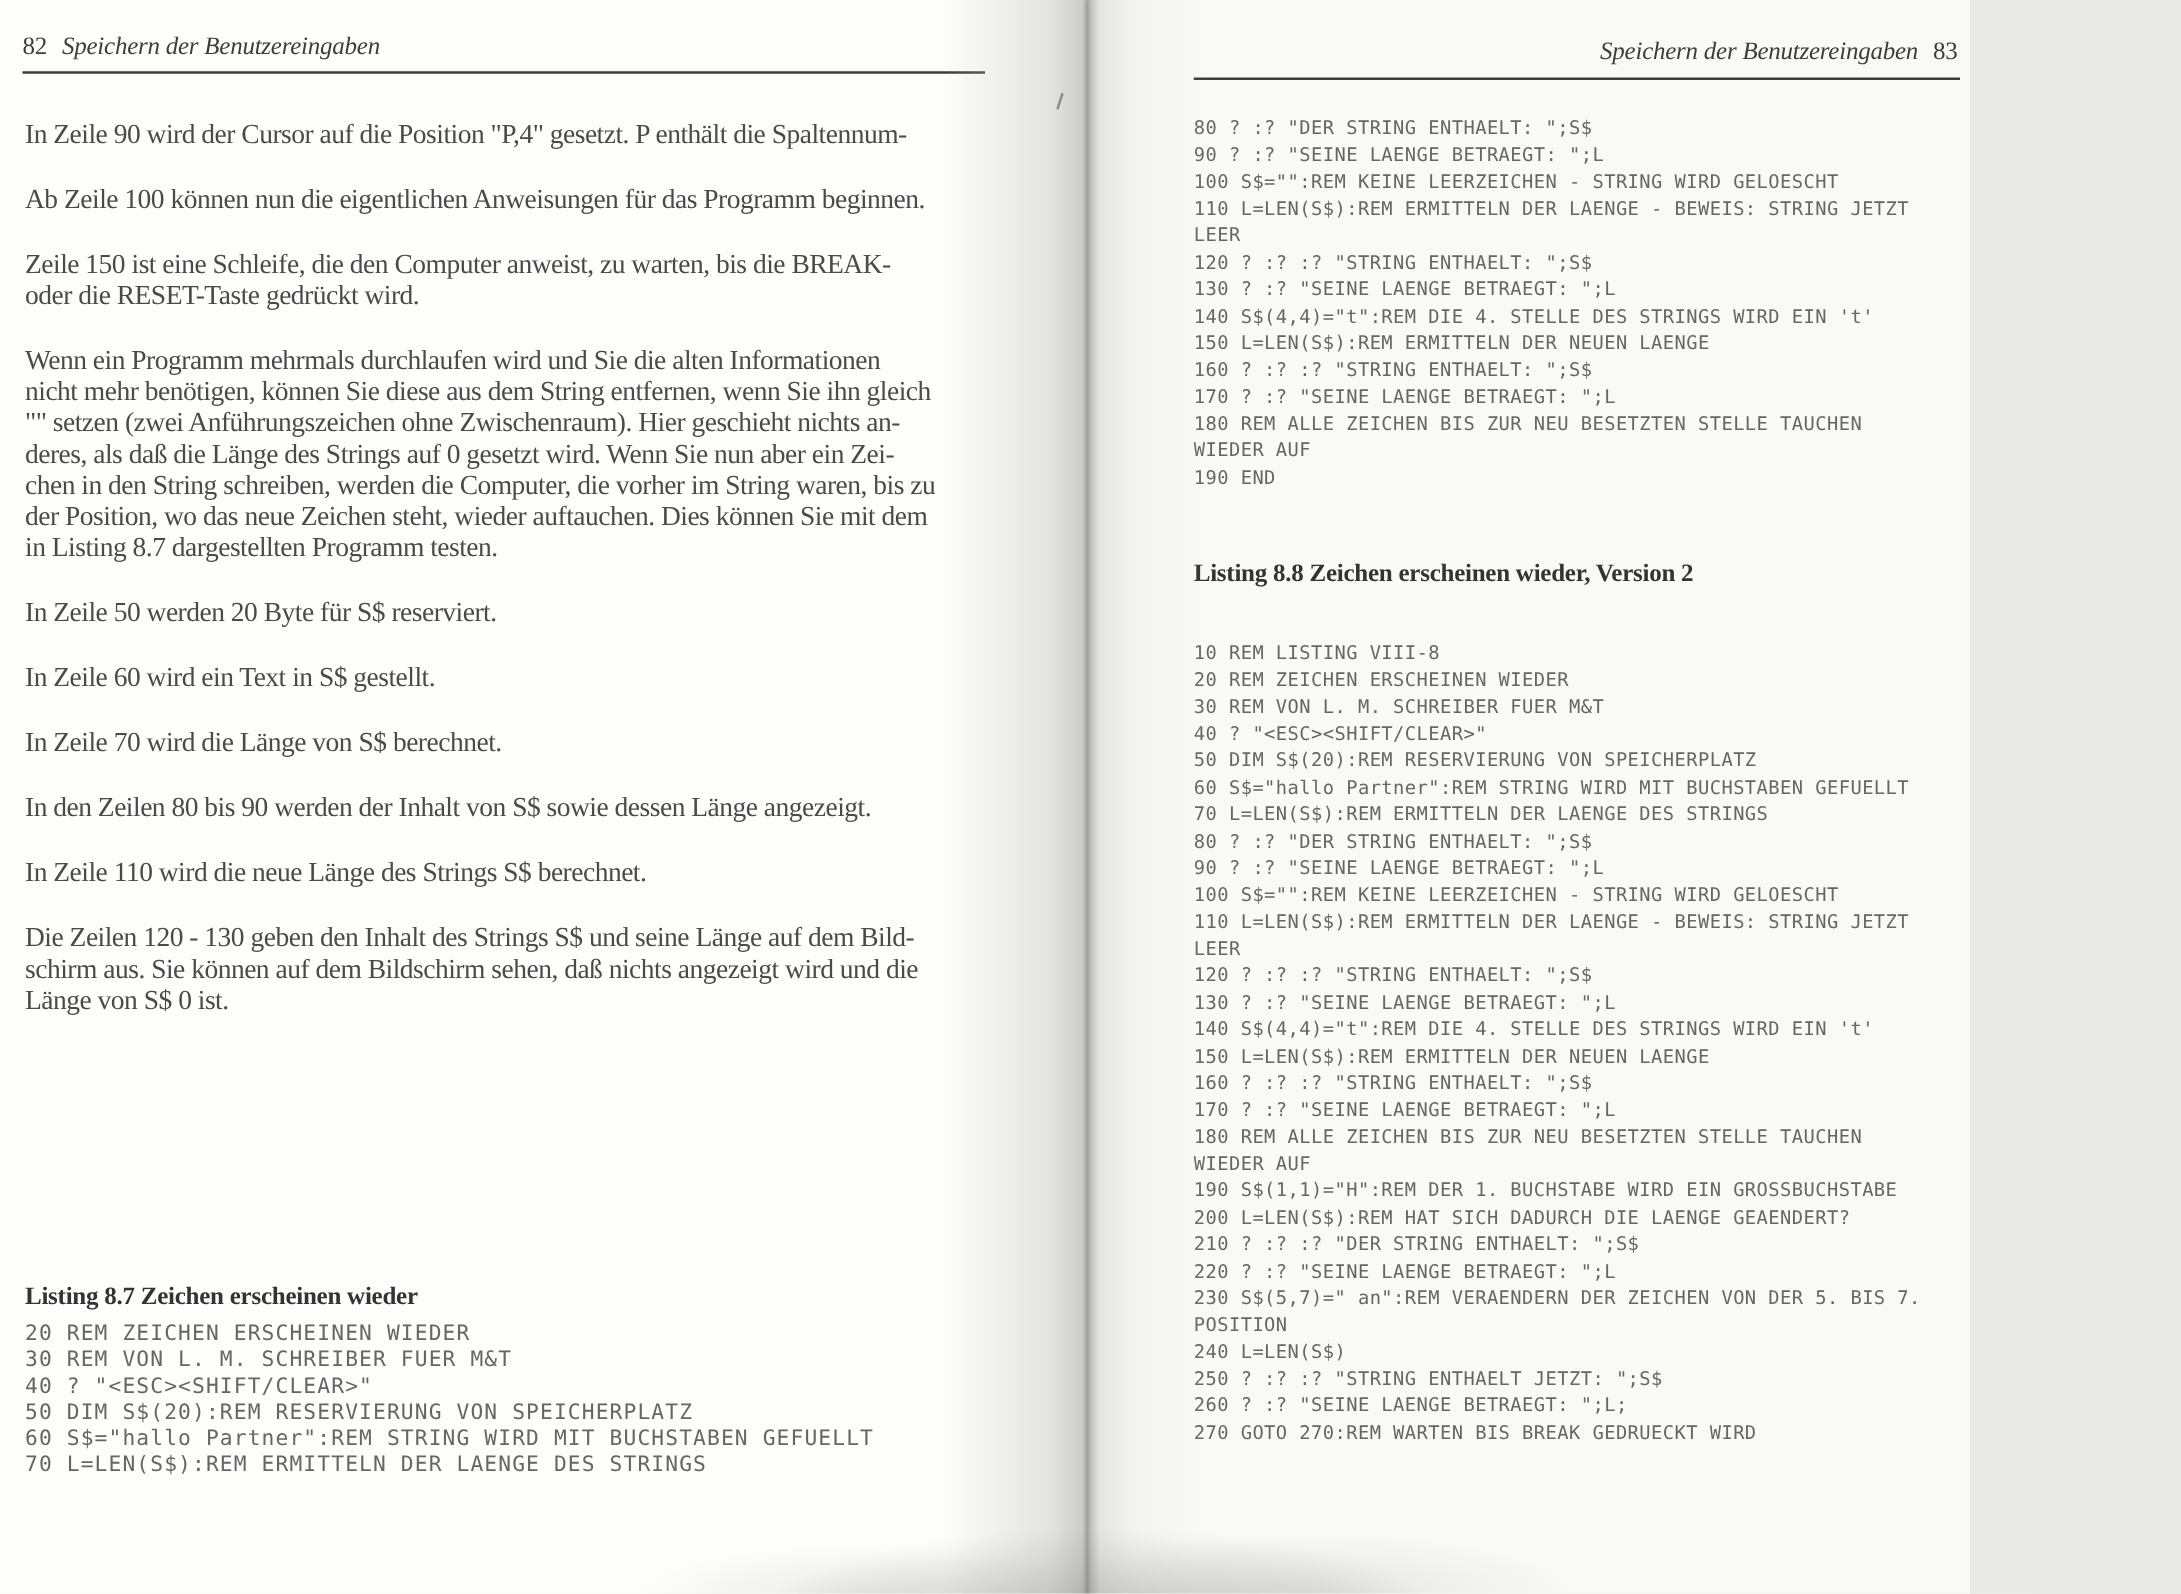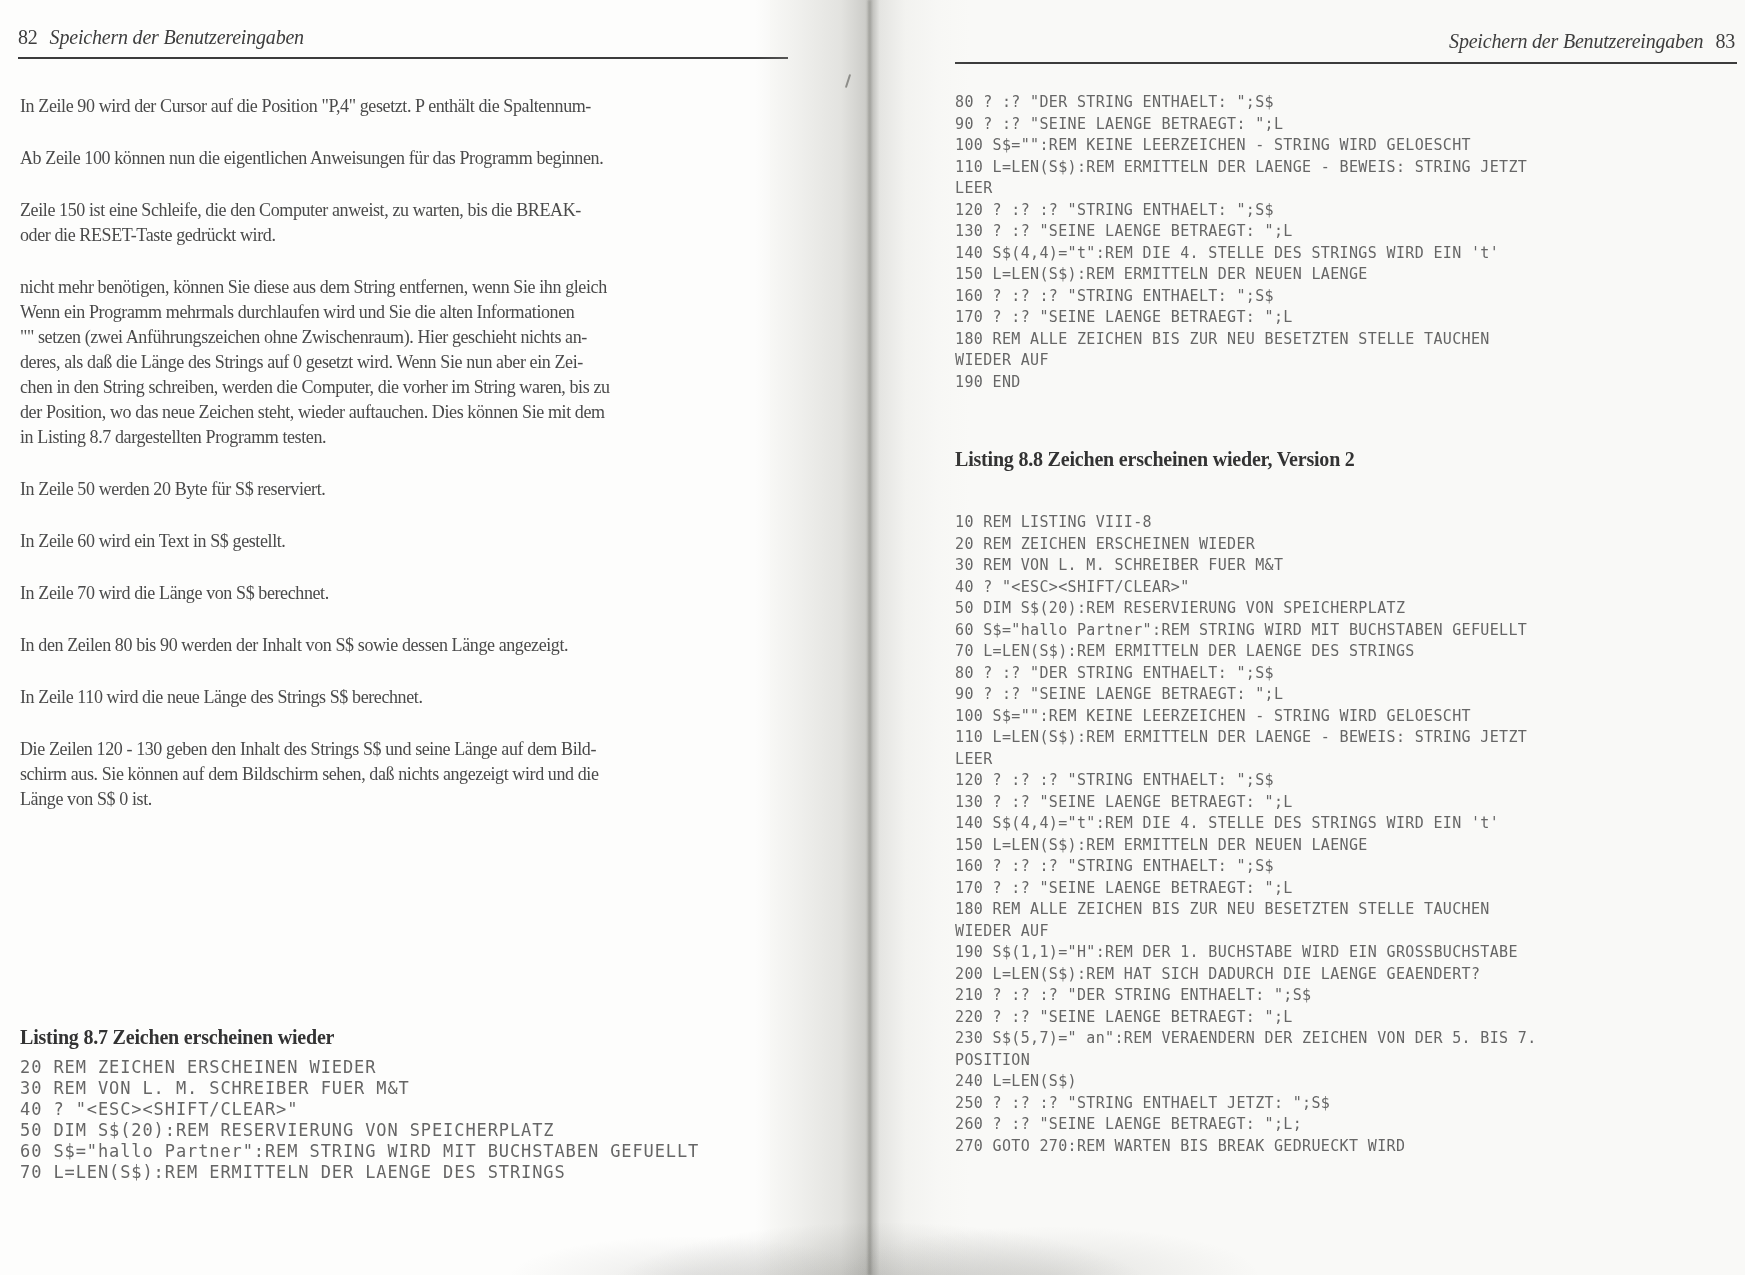--- a/index.html
+++ b/index.html
@@ -1,17 +1,17 @@
 <!DOCTYPE html>
 <html><head>
 <meta charset="utf-8">
 <style>
   html,body{margin:0;padding:0;background:#e9e9e7;}
   .spread{
-    position:relative;width:1745px;height:1275px;overflow:hidden;
+    position:relative;width:1576px;height:1275px;overflow:hidden;
     background:#fcfcfa;
     font-family:"Liberation Serif", serif;
   }
   .page{position:absolute;top:0;height:1275px;}
   .page-left{left:0;width:770px;background:#fdfdfc;}
   .page-right{left:872px;right:0;background:#f9f9f7;}
 
   
   .running-head{position:absolute;color:#3d3d3d;font-size:20px;letter-spacing:-0.2px;white-space:nowrap;}
   .running-head .pagenum{font-style:normal;}
@@ -22,21 +22,21 @@
   .head-right .pagenum{margin-left:12px;}
 
   .rule{position:absolute;height:2px;background:#3c3c3c;}
   .rule-left{left:18px;top:57px;width:770px;}
   .rule-right{left:83px;right:8px;top:62px;}
 
   
   .body-text{position:absolute;left:20px;top:94px;width:712px;color:#4a4a4a;}
   .para{margin:0 0 27px 0;}
   .para .line{
-    font-size:18px;line-height:25px;letter-spacing:-0.4px;
+    font-size:22px;line-height:25px;letter-spacing:-0.4px;
     white-space:nowrap;
   }
 
   .listing-heading{
     position:absolute;margin:0;color:#333;
     font-size:20px;font-weight:bold;letter-spacing:-0.2px;white-space:nowrap;
   }
   .lh-left{left:20px;top:986px;margin-top:40px;}
   .lh-right{left:83px;top:448px;}
 
@@ -114,22 +114,22 @@
         <div class="para">
           <div class="para-lines">
 
           <div class="line">Zeile 150 ist eine Schleife, die den Computer anweist, zu warten, bis die BREAK-</div>
             <div class="line">oder die RESET-Taste gedrückt wird.</div>
           </div>
         </div>
         <div class="para">
           <div class="para-lines">
 
-          <div class="line">nicht mehr benötigen, können Sie diese aus dem String entfernen, wenn Sie ihn gleich</div>
-            <div class="line">Wenn ein Programm mehrmals durchlaufen wird und Sie die alten Informationen</div>
+          <div class="line">Wenn ein Programm mehrmals durchlaufen wird und Sie die alten Informationen</div>
+            <div class="line">nicht mehr benötigen, können Sie diese aus dem String entfernen, wenn Sie ihn gleich</div>
             <div class="line">"" setzen (zwei Anführungszeichen ohne Zwischenraum). Hier geschieht nichts an-</div>
             <div class="line">deres, als daß die Länge des Strings auf 0 gesetzt wird. Wenn Sie nun aber ein Zei-</div>
             <div class="line">chen in den String schreiben, werden die Computer, die vorher im String waren, bis zu</div>
             <div class="line">der Position, wo das neue Zeichen steht, wieder auftauchen. Dies können Sie mit dem</div>
             <div class="line">in Listing 8.7 dargestellten Programm testen.</div>
           </div>
         </div>
         <div class="para">
           <div class="para-lines">
 

